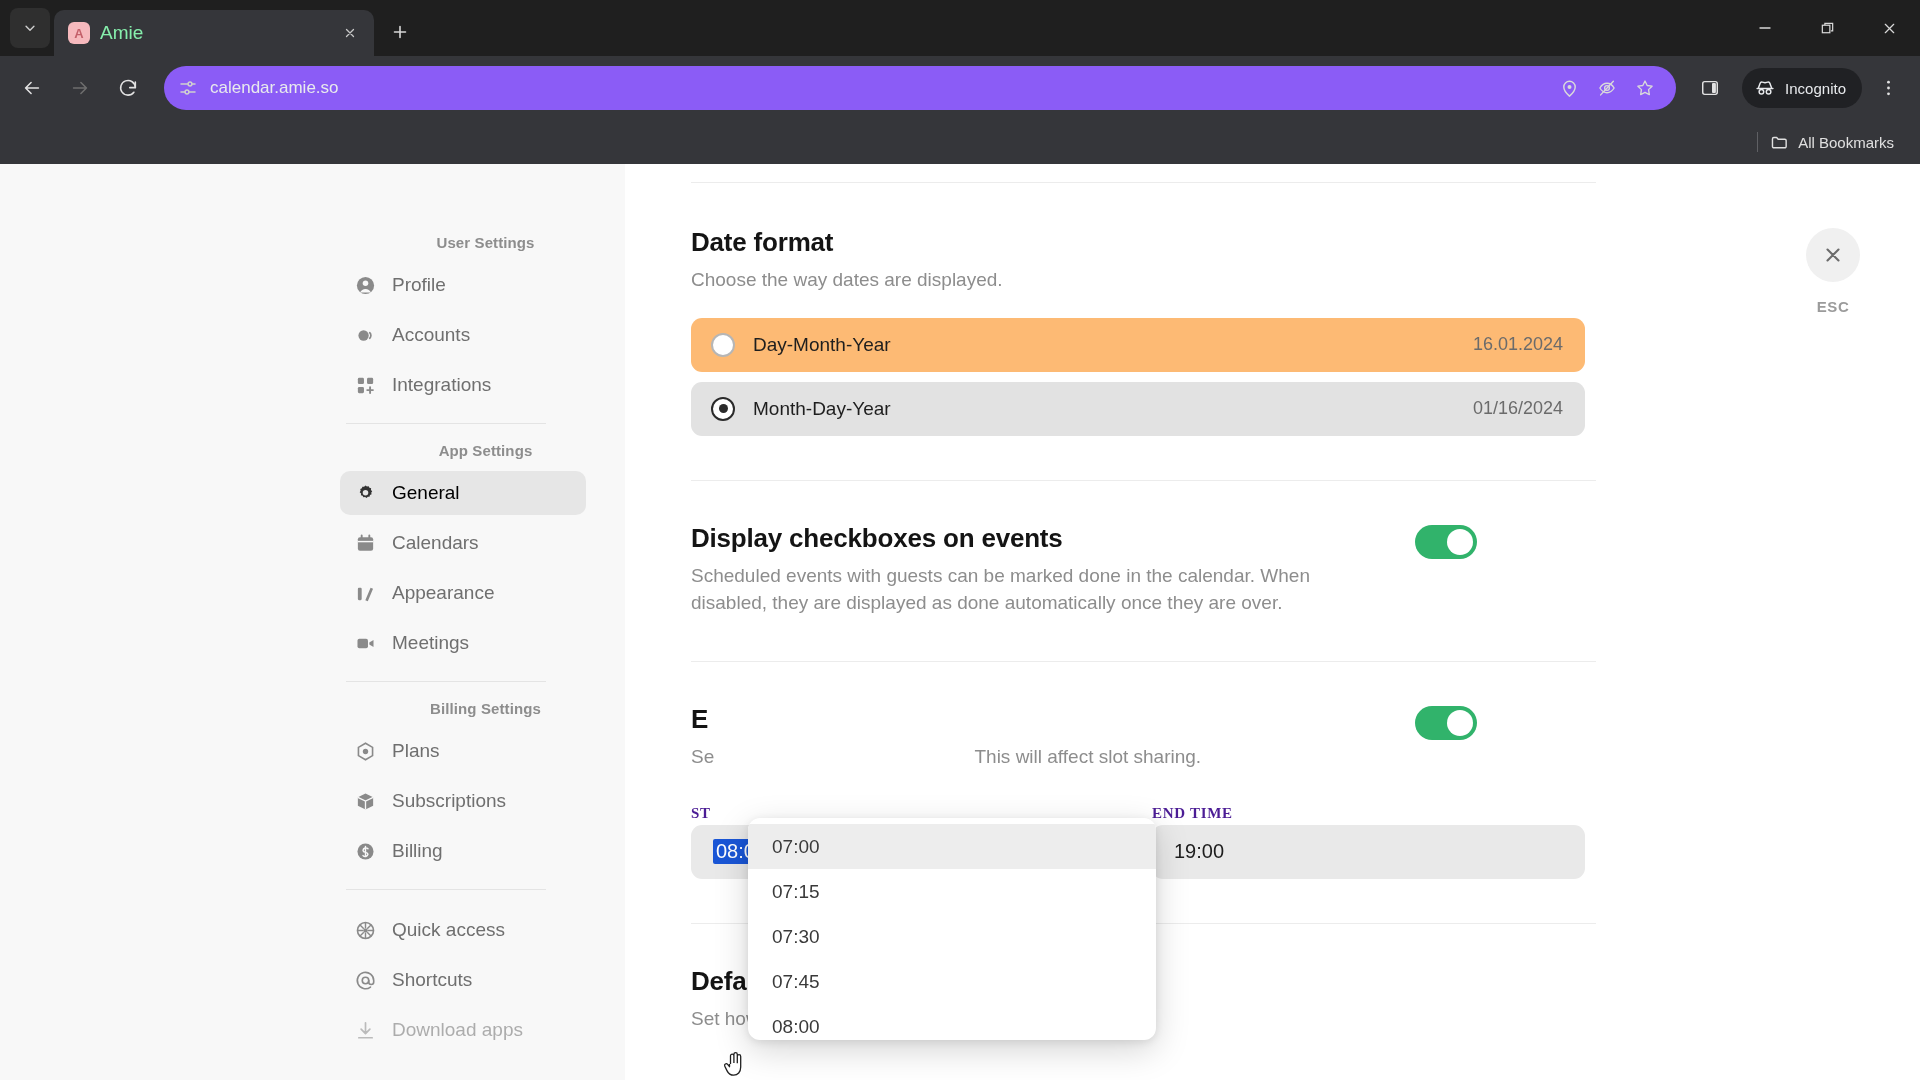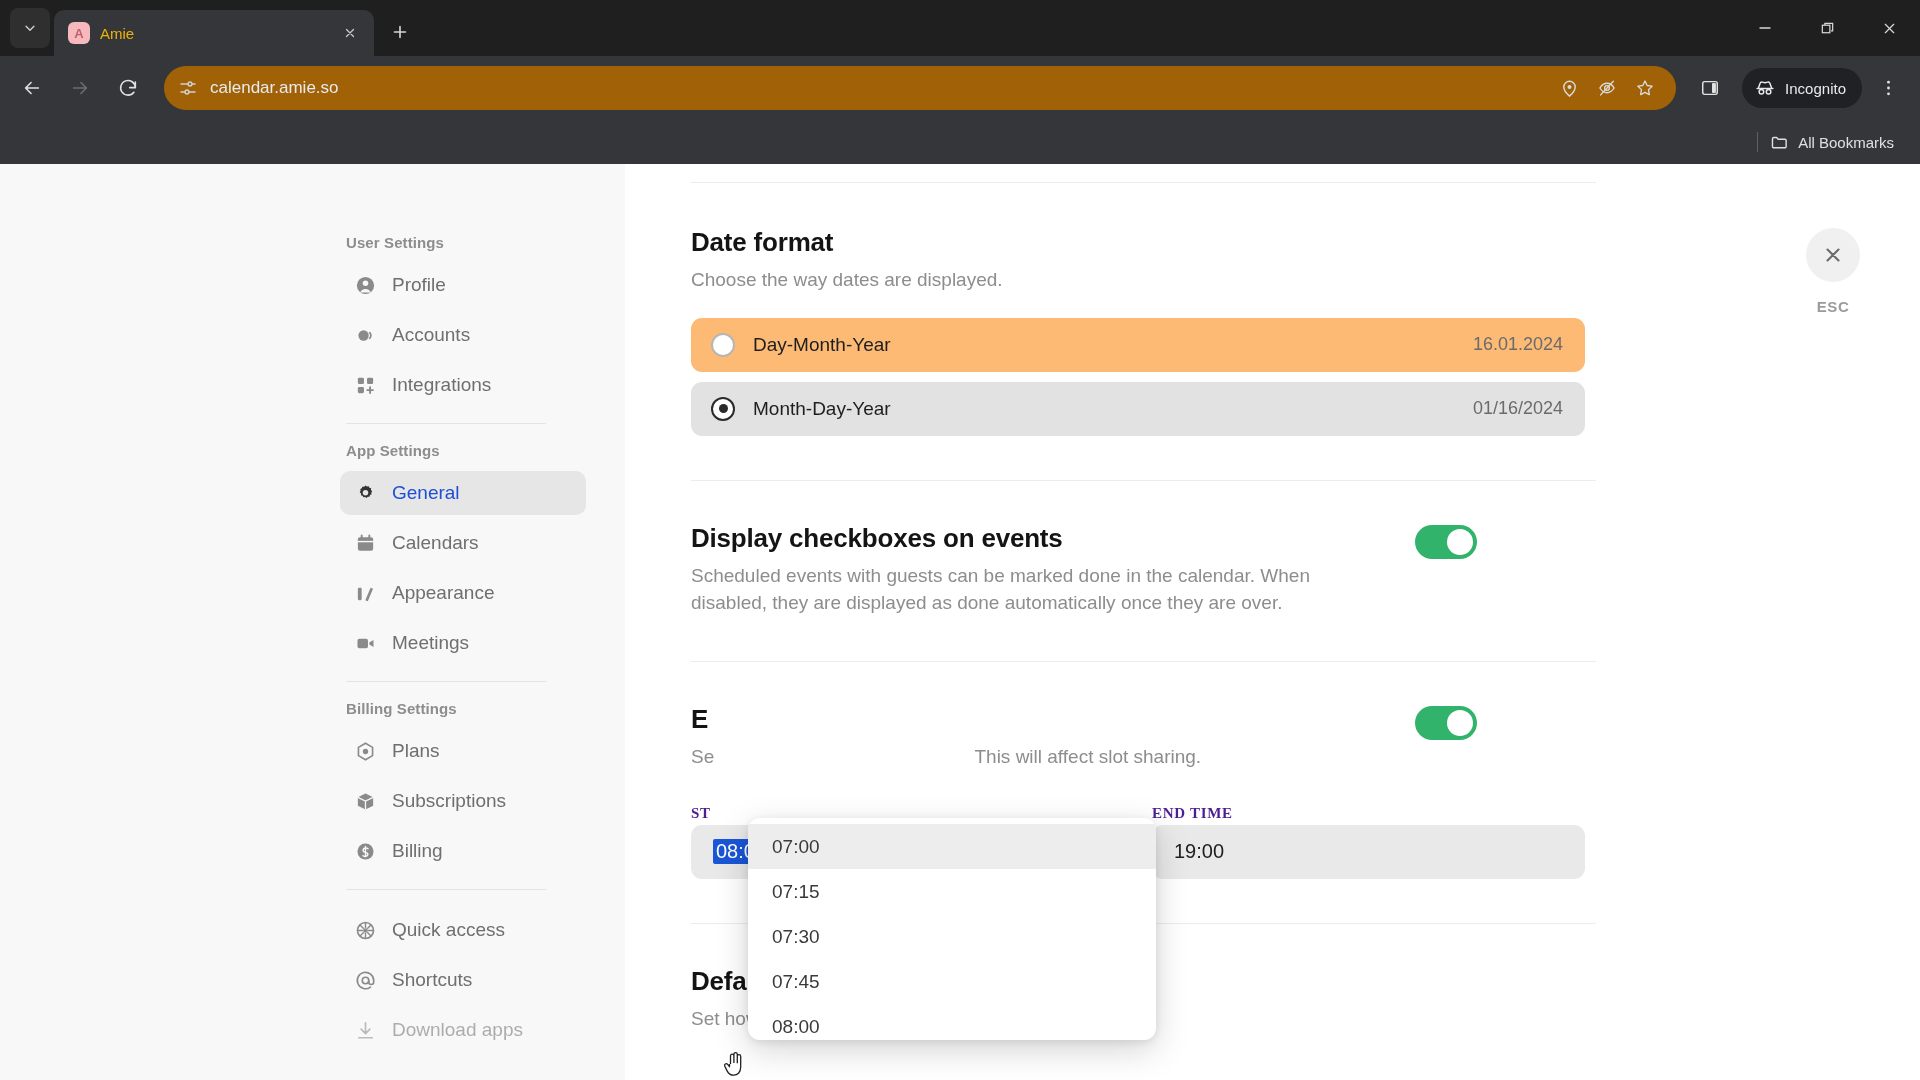--- a/index.html
+++ b/index.html
@@ -30,21 +30,21 @@
     position: relative;
   }
   .favicon {
     width: 22px; height: 22px; border-radius: 6px;
     background: #f6b9bd; color: #c4606a;
     font-size: 13px; font-weight: bold;
     display: flex; align-items: center; justify-content: center;
     flex-shrink: 0;
   }
   .tab-title {
-    flex: 1; color: #eab308; font-size: 15px;
+    flex: 1; color: #86efac; font-size: 19px;
     white-space: nowrap; overflow: hidden; text-overflow: ellipsis;
   }
   .tab-close, .new-tab {
     width: 28px; height: 28px; border-radius: 50%;
     display: flex; align-items: center; justify-content: center;
     color: #c8c8c8; flex-shrink: 0;
   }
   .new-tab { margin: 0 0 10px 12px; color: #d8d8d8; }
 
   .win-controls {
@@ -62,21 +62,21 @@
     display: flex; align-items: center; padding: 0 10px; gap: 4px;
   }
   .nav-btn {
     width: 44px; height: 44px; border-radius: 50%;
     display: flex; align-items: center; justify-content: center;
     color: #e2e2e2; flex-shrink: 0;
   }
   .nav-btn.disabled { color: #6e6e6e; }
   .omnibox {
     flex: 1; height: 44px; margin: 0 8px 0 10px;
-    background: #a16207; border-radius: 22px;
+    background: #8b5cf6; border-radius: 22px;
     display: flex; align-items: center; padding: 0 14px; gap: 12px; justify-content: center;
   }
   .omni-url { color: #e8eaed; font-size: 17px; }
   .omni-actions { display: flex; align-items: center; gap: 4px; margin-left: auto; }
   .omni-icon {
     width: 34px; height: 34px; border-radius: 50%;
     display: flex; align-items: center; justify-content: center;
     color: #dadada;
   }
   .tb-right { display: flex; align-items: center; gap: 4px; }
@@ -105,33 +105,34 @@
   .modal {
     position: absolute; inset: 0;
     display: flex;
   }
 
   
   .sidebar {
     width: 625px; background: #f8f8f8;
     padding: 70px 0 0 340px;
     flex-shrink: 0;
+    text-align: center;
   }
   .side-group-label {
     font-size: 15px; font-weight: 700; color: #8d8d8d;
     letter-spacing: .1px; margin: 0 0 12px 6px;
   }
   .side-item {
     display: flex; align-items: center; gap: 16px;
     height: 44px; padding: 0 14px; border-radius: 10px;
     color: #6f6f6f; font-size: 19px;
     margin-bottom: 6px;
     width: 246px;
   }
-  .side-item.active { background: #e6e6e6; color: #1d4ed8; }
+  .side-item.active { background: #e6e6e6; color: #000000; }
   .side-item .sicon {
     width: 22px; height: 22px; flex-shrink: 0;
     display: flex; align-items: center; justify-content: center;
     color: #8a8a8a;
   }
   .side-item.active .sicon { color: #333; }
   .side-divider {
     width: 200px; height: 1px; background: #e4e4e4;
     margin: 16px 0 18px 6px;
   }

